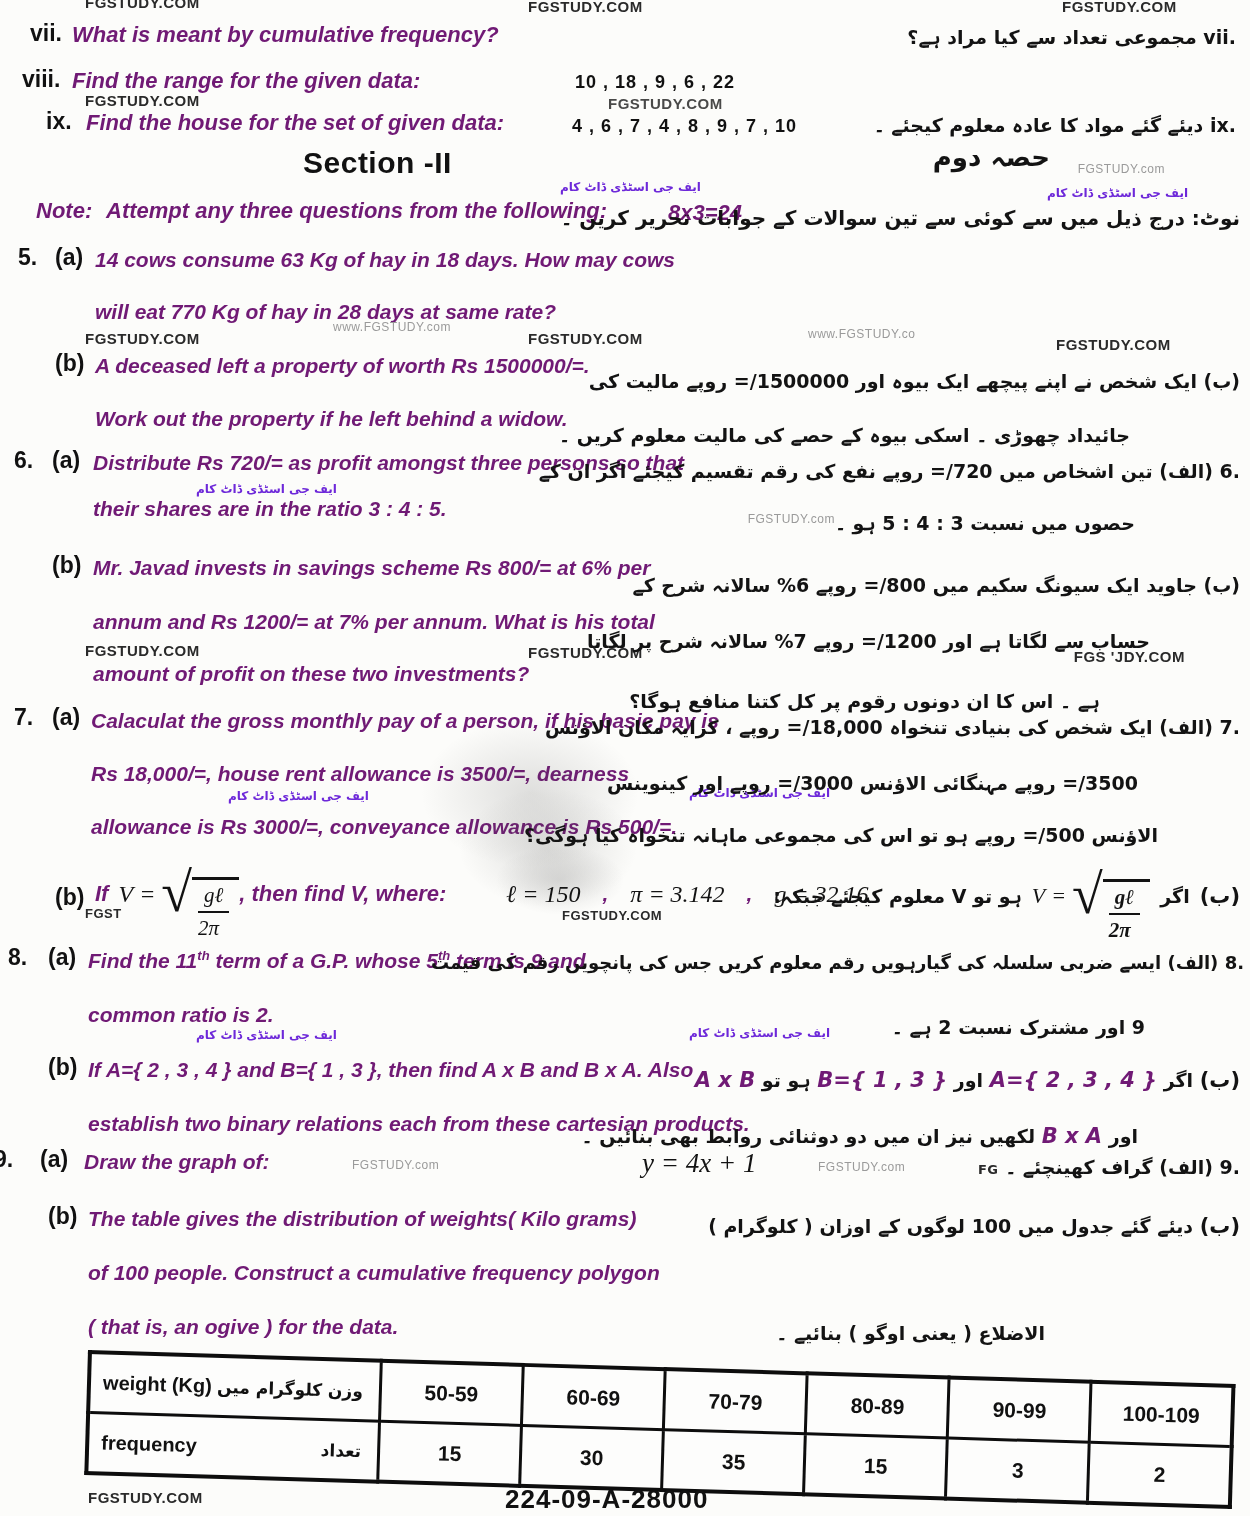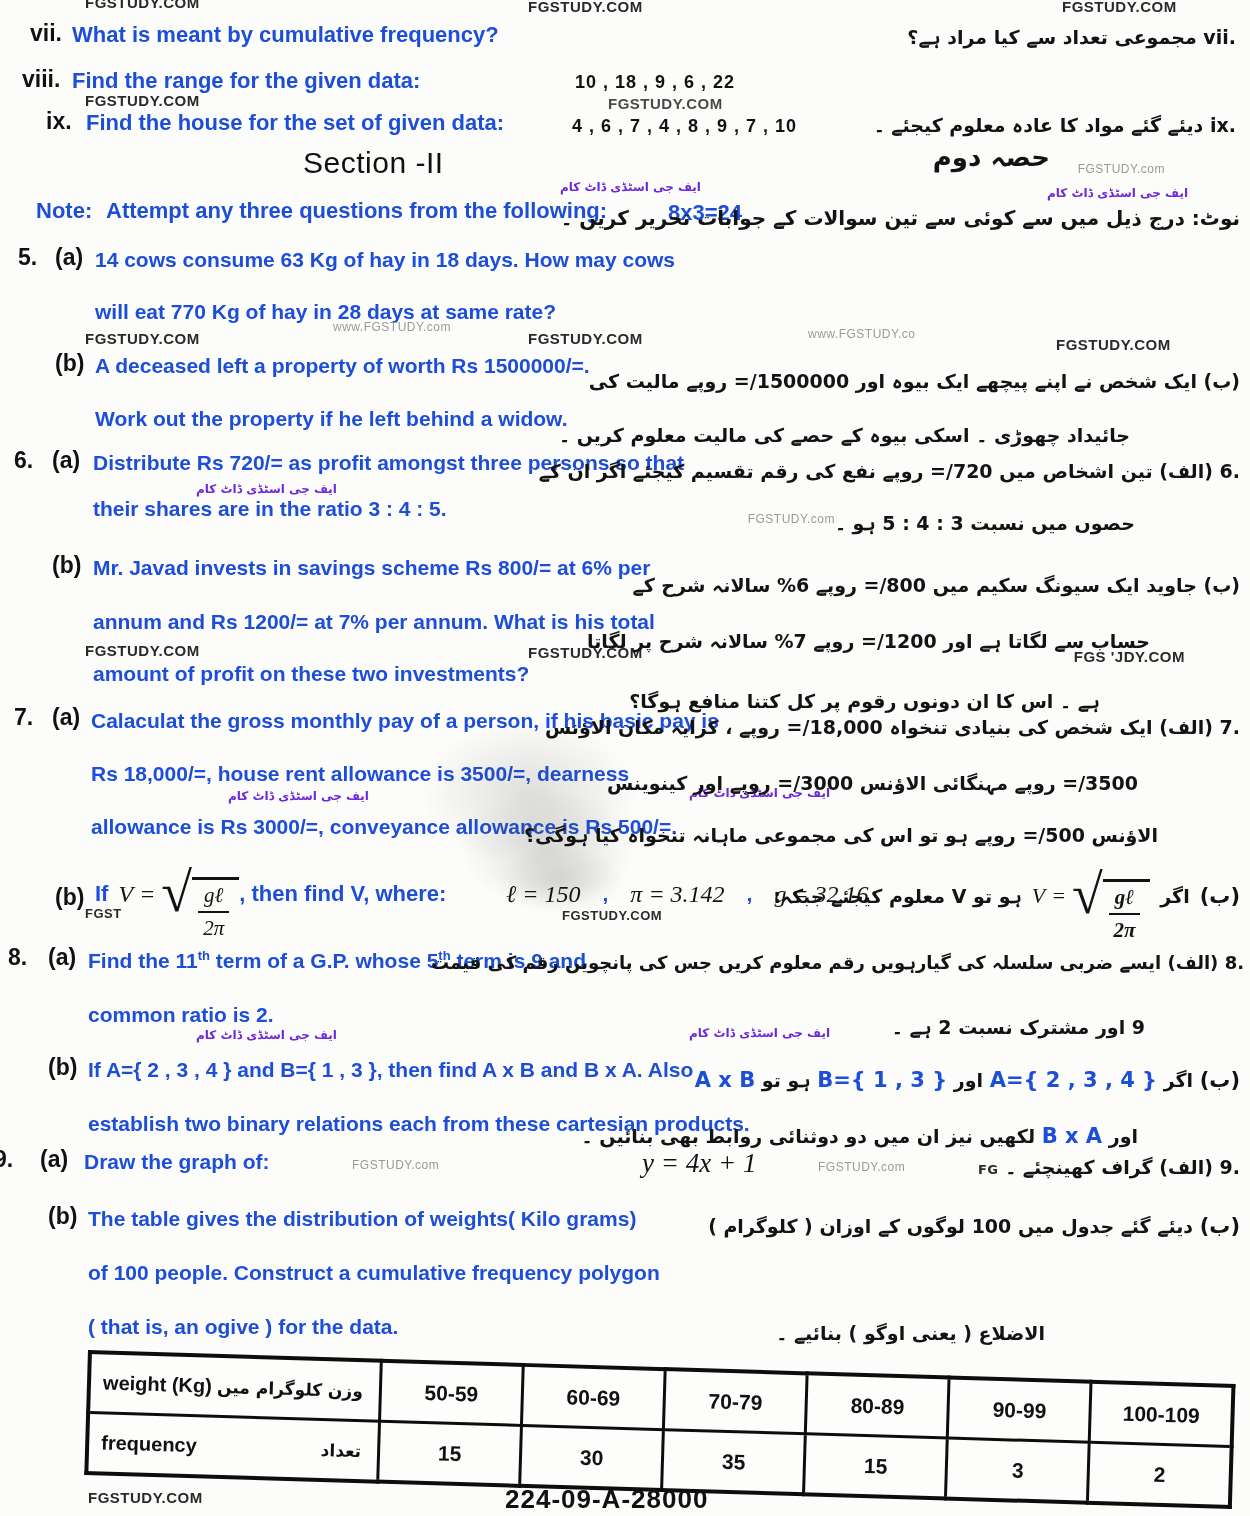--- a/index.html
+++ b/index.html
@@ -1,35 +1,35 @@
 <!DOCTYPE html>
 <html><head>
 <meta charset="utf-8">
 <style>
   html,body{margin:0;padding:0;background:#888;}
   #page{position:relative;width:1250px;height:1516px;background:#fcfcfa;overflow:hidden;
         font-family:"Liberation Sans",sans-serif;color:#111;}
   .abs{position:absolute;white-space:nowrap;}
-  .en{font-weight:700;font-size:21px;color:#1d4ed8;}
+  .en{font-weight:700;font-size:21px;color:#701a75;font-style:italic;}
   .qno{font-weight:700;font-size:23px;}
   .plabel{font-weight:700;font-size:23px;}
   .ur{direction:rtl;font-family:"DejaVu Sans",sans-serif;font-weight:700;font-size:19px;color:#131313;}
   .ur-sm{font-size:18px;}
   .ltr{direction:ltr;unicode-bidi:embed;display:inline-block;}
   .wm{font-weight:700;font-size:15px;color:#2a2a2a;letter-spacing:.5px;}
   .wmg{font-weight:400;font-size:12px;color:#9a9a9a;letter-spacing:.5px;}
   .wmu{direction:rtl;font-family:"DejaVu Sans",sans-serif;font-weight:700;font-size:12px;color:#6d28d9;}
   .data-en{font-weight:700;font-size:18px;letter-spacing:1px;text-align:right;}
-  .sec-title{font-weight:400;font-size:30px;letter-spacing:.5px;}
+  .sec-title{font-weight:700;font-size:30px;letter-spacing:.5px;}
   .sec-title-ur{font-weight:700;font-size:26px;}
   .math{font-family:"Liberation Serif",serif;font-style:italic;font-size:24px;font-weight:400;color:#131313;}
   .mathline{display:flex;align-items:center;}
   .rad{display:inline-flex;align-items:center;font-family:"Liberation Serif",serif;font-style:italic;}
   .radsym{font-size:56px;line-height:.85;font-style:normal;font-weight:400;transform:translateY(-1px);}
-  .radbody{display:inline-flex;flex-direction:column;border-top:3px solid #131313;padding:3px 10px 0 6px;font-size:21px;text-align:center;margin-top:30px;}
+  .radbody{display:inline-flex;flex-direction:column;border-top:3px solid #131313;padding:3px 10px 0 6px;font-size:21px;margin-top:30px;}
   .frtop{border-bottom:2px solid #131313;padding:0 6px 3px;}
   .frbot{padding-top:3px;}
   .blob{position:absolute;border-radius:50%;background:radial-gradient(ellipse at center, rgba(70,70,70,.16), rgba(70,70,70,0) 70%);}
   sup{font-size:13px;font-weight:700;}
   
   #tblwrap{position:absolute;left:88px;top:1350px;transform:rotate(1.7deg);transform-origin:0 0;}
   table.freq{border-collapse:collapse;table-layout:fixed;width:1148px;border:4px solid #0d0d0d;background:#fdfdfc;}
   table.freq td{border:3px solid #0d0d0d;height:57px;text-align:center;font-weight:700;font-size:21px;padding:0;}
   td.lblcell{width:288px;}
   .lblrow{display:flex;justify-content:space-between;align-items:center;padding:0 16px 0 12px;}

